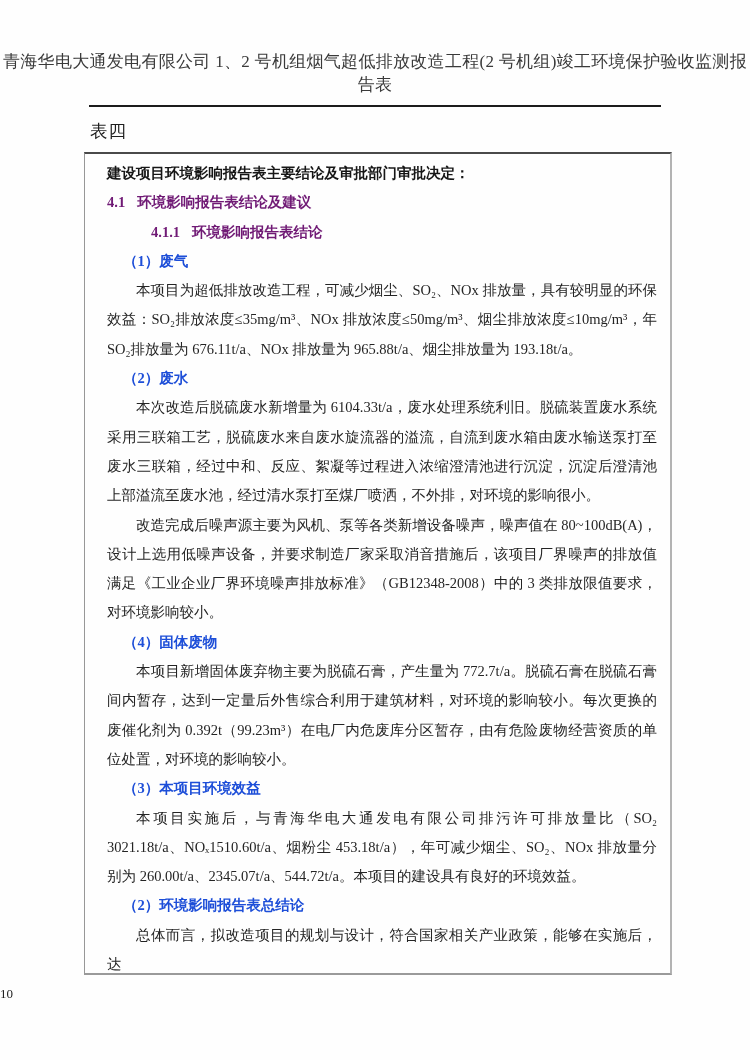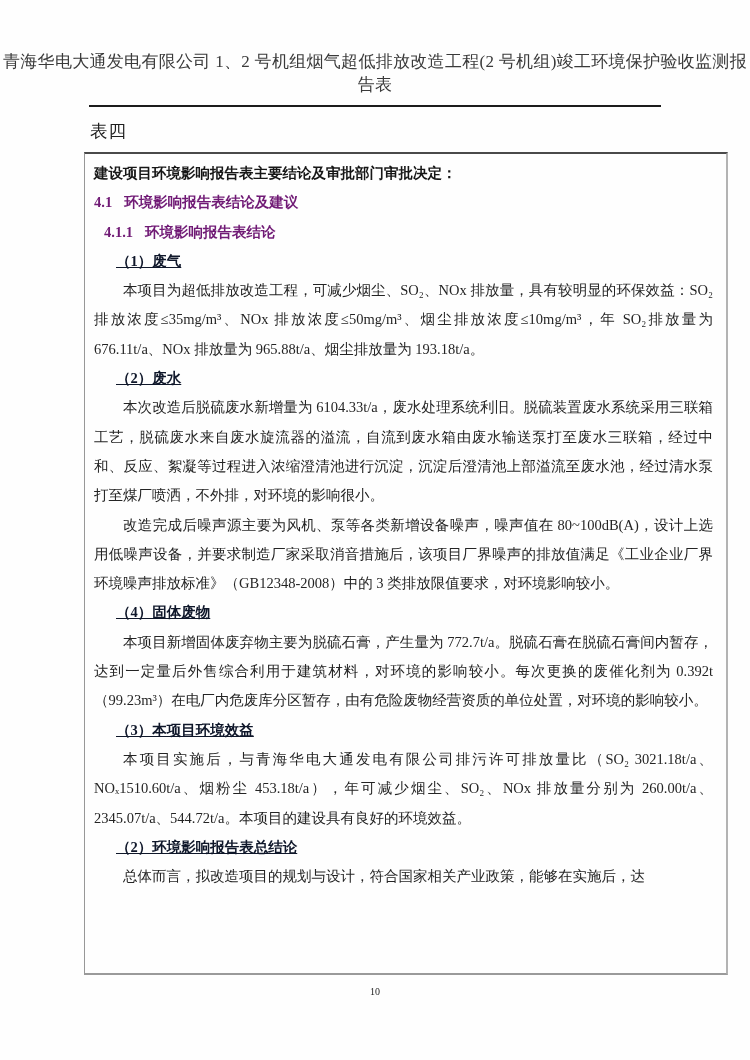--- a/index.html
+++ b/index.html
@@ -33,57 +33,56 @@
     border-top: 2px solid #1c1c1c;
     margin: 9px auto 0 auto;
   }
   .table-label {
     margin: 12px 0 0 90px;
     font-size: 17.5px;
     color: #1f1f1f;
     letter-spacing: 1px;
   }
   .content-box {
-    width: 644px;
+    width: 588px;
     height: 823px;
     margin: 9px 0 0 84px;
     border-top: 2px solid #4a4a4a;
     border-left: 1px solid #979797;
     border-right: 2px solid #b3b3b3;
     border-bottom: 2px solid #9a9a9a;
-    padding: 5px 13px 6px 9px;
+    padding: 5px 13px 6px 22px;
     overflow: hidden;
     font-size: 14.5px;
     line-height: 29.3px;
     color: #242424;
   }
   .h-main {
     font-weight: bold;
     color: #161616;
   }
   .h-num {
     font-weight: bold;
     color: #701a75;
   }
   .h-num .num { margin-right: 12px; }
-  .h-411 { margin-left: 10px; font-family: Liberation Serif, serif; }
+  .h-411 { margin-left: 44px; font-family: Liberation Serif, serif; }
   .sub-heading {
     font-weight: bold;
-    color: #0f172a;
-    margin-left: 22px;
-    text-decoration: underline;
+    color: #1d4ed8;
+    margin-left: 16px;
   }
   .para {
     text-align: justify;
     text-indent: 2em;
   }
   .page-footer {
     margin-top: 11px;
-    text-align: center;
-    font-size: 10px;
+    text-align: left;
+    font-size: 13px;
     color: #1d1d1d;
   }
 </style>
 </head>
 <body>
 
 <div class="page">
 
   <div class="doc-header">
     <div class="doc-header-title">青海华电大通发电有限公司 1、2 号机组烟气超低排放改造工程(2 号机组)竣工环境保护验收监测报告表</div>

